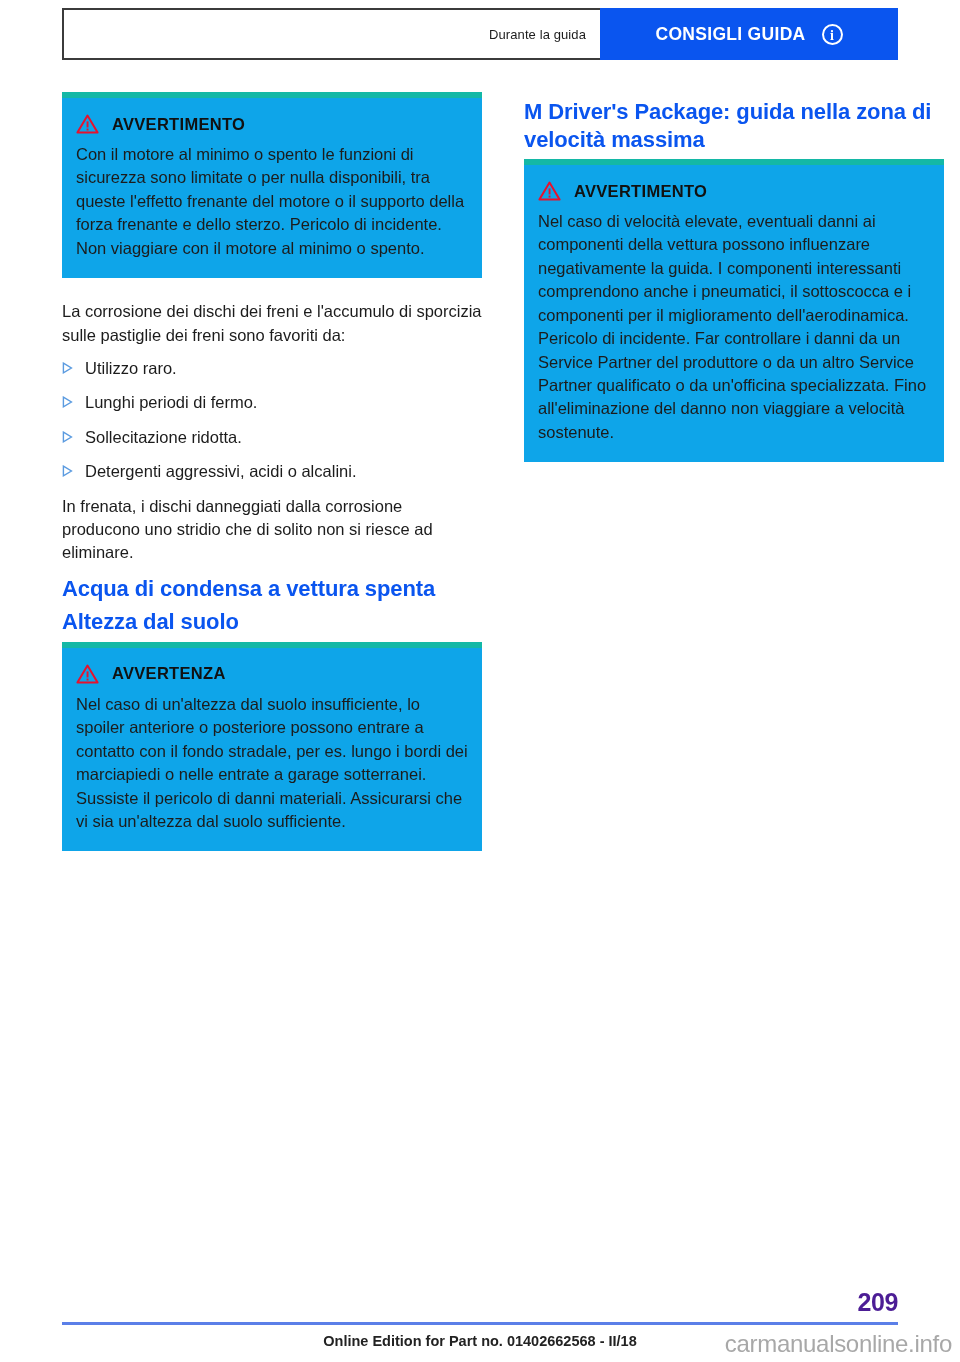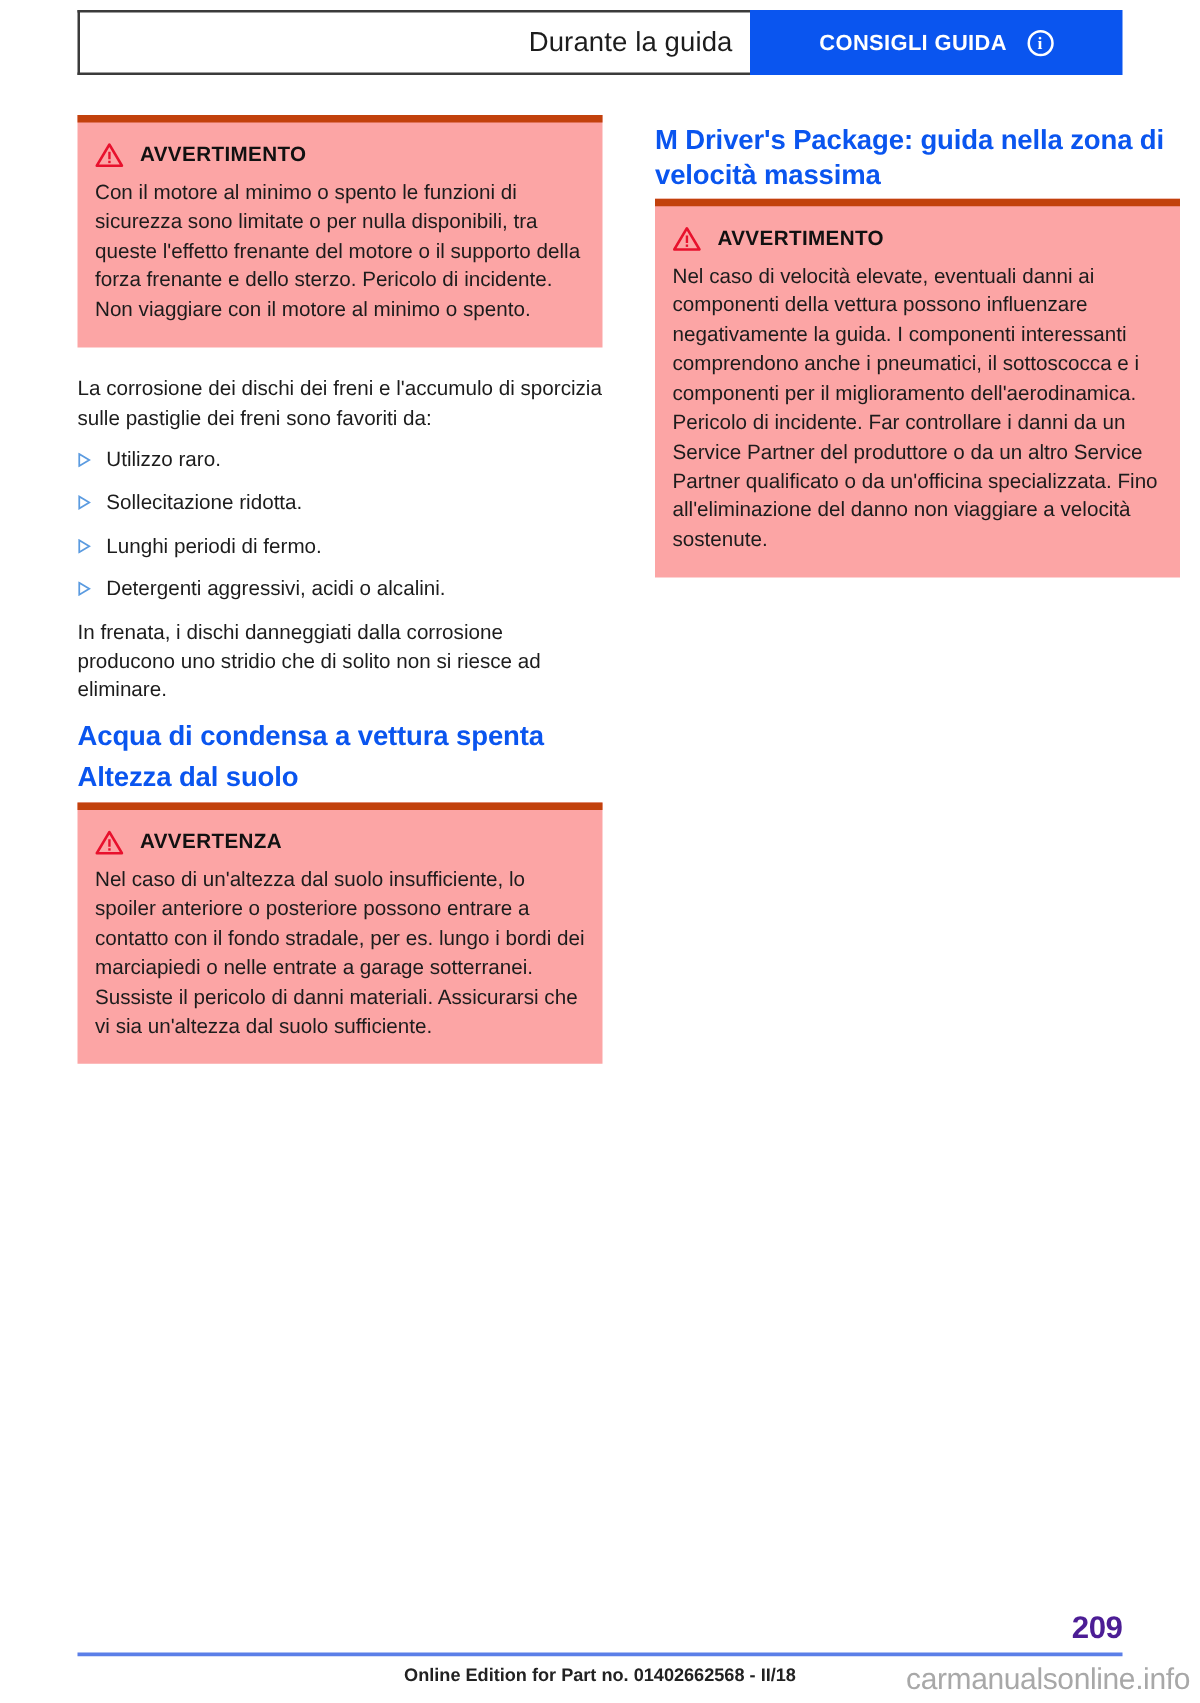--- a/index.html
+++ b/index.html
@@ -31,21 +31,21 @@
     border: 2px solid #3b3b3b;
     border-right: none;
     box-sizing: border-box;
     display: flex;
     align-items: center;
     justify-content: flex-end;
     padding-right: 14px;
     background: #ffffff;
   }
   .tab-chapter-label {
-    font-size: 22px;
+    font-size: 13px;
     color: #1c1c1c;
     letter-spacing: .1px;
   }
   .tab-section {
     flex: 0 0 298px;
     background: #0a55ef;
     display: flex;
     align-items: center;
     justify-content: center;
     gap: 16px;
@@ -81,22 +81,22 @@
     display: flex;
     gap: 42px;
   }
   .col {
     width: 420px;
     flex: none;
   }
 
   
   .notice {
-    background: #fca5a5;
-    border-top: 6px solid #c2410c;
+    background: #0ea5e9;
+    border-top: 6px solid #14b8a6;
     padding: 16px 14px 18px 14px;
     box-sizing: border-box;
     margin-bottom: 22px;
   }
   .notice-head {
     display: flex;
     align-items: center;
     gap: 13px;
     margin-bottom: 9px;
   }
@@ -238,27 +238,27 @@
       <li>
         <svg class="bullet-tri" viewBox="0 0 11 12">
           <path d="M1.4 1.2 L9.4 6 L1.4 10.8 Z" fill="none" stroke="#5b9be0" stroke-width="1.4"></path>
         </svg>
         <span>Utilizzo raro.</span>
       </li>
       <li>
         <svg class="bullet-tri" viewBox="0 0 11 12">
           <path d="M1.4 1.2 L9.4 6 L1.4 10.8 Z" fill="none" stroke="#5b9be0" stroke-width="1.4"></path>
         </svg>
-        <span>Sollecitazione ridotta.</span>
+        <span>Lunghi periodi di fermo.</span>
       </li>
       <li>
         <svg class="bullet-tri" viewBox="0 0 11 12">
           <path d="M1.4 1.2 L9.4 6 L1.4 10.8 Z" fill="none" stroke="#5b9be0" stroke-width="1.4"></path>
         </svg>
-        <span>Lunghi periodi di fermo.</span>
+        <span>Sollecitazione ridotta.</span>
       </li>
       <li>
         <svg class="bullet-tri" viewBox="0 0 11 12">
           <path d="M1.4 1.2 L9.4 6 L1.4 10.8 Z" fill="none" stroke="#5b9be0" stroke-width="1.4"></path>
         </svg>
         <span>Detergenti aggressivi, acidi o alcalini.</span>
       </li>
     </ul>
 
     <p class="para">In frenata, i dischi danneggiati dalla corrosione producono uno stridio che di solito non si riesce ad eliminare.</p>

